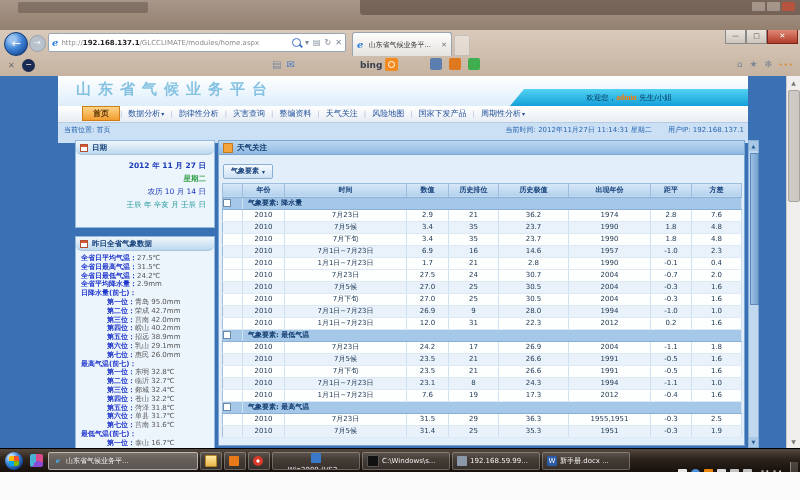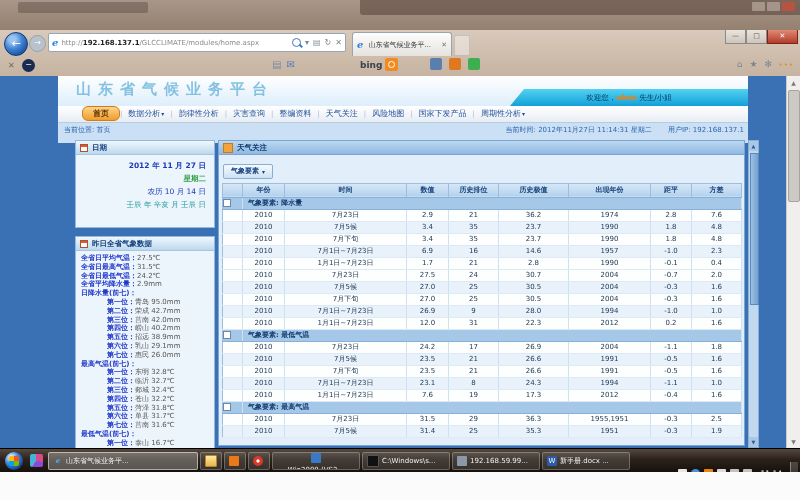--- a/index.html
+++ b/index.html
@@ -67,36 +67,36 @@
   .welcome{position:absolute;right:0;top:13px;width:238px;height:17px;
     background:linear-gradient(180deg,#53d2f2,#13a0d8);
     clip-path:polygon(14px 0,100% 0,100% 100%,0 100%);
     font-size:7.5px;color:#04385f;text-align:center;line-height:17px;}
   .welcome b{color:#ff7a00;font-family:Liberation Serif, serif;}
   .navbar{position:absolute;left:0;top:30px;width:690px;height:16px;
     background:linear-gradient(180deg,#ffffff,#e7edf4);border-bottom:1px solid #b8cce0;
     font-size:8px;line-height:16px;white-space:nowrap;}
   .nav-item{color:#1d4e9a;padding:0 6px;cursor:default;}
   .nav-item.active{display:inline-block;margin-left:24px;padding:0 10px;height:13px;line-height:13px;
-    border-radius:6px;background:linear-gradient(#ffd488,#f09c2e);border:1px solid #cf7d18;
+    border-radius:0;background:linear-gradient(#ffd488,#f09c2e);border:1px solid #cf7d18;
     color:#5a2f00;font-weight:bold;}
   .nav-sep{color:#a8bcd4;font-size:7px;}
   .nav-arrow{font-size:6px;color:#1d4e9a;margin-left:1px;}
   .crumb{position:absolute;left:0;top:47px;width:690px;height:20px;background:#cbe0f4;
     font-size:7px;color:#2a66b0;line-height:14px;}
   .crumb-left{position:absolute;left:6px;}
   .crumb-right{position:absolute;right:4px;}
   .crumb-right span{margin-left:14px;text-align:center;}
 
   
   .sidebar{position:absolute;left:17px;top:64px;width:140px;height:308px;overflow:hidden;}
   .spanel{border:1px solid #93b9dc;background:#edf5fc;margin-bottom:8px;}
   .sp-header{height:13px;background:linear-gradient(180deg,#f0f7fd,#bcd8ee);
     border-bottom:1px solid #a8c6e2;display:flex;align-items:center;padding:0 4px;
-    font-size:7.5px;font-weight:bold;color:#17427c;}
+    font-size:7.5px;font-weight:bold;color:#17427c;border-radius:6px;}
   .sp-ico{width:8px;height:8px;margin-right:4px;background:#fff;border:1px solid #b05030;position:relative;box-sizing:border-box;}
   .sp-ico:before{content:"";position:absolute;left:0;top:0;right:0;height:2px;background:#d85a32;}
   .date-body{padding:4px 8px 16px 4px;text-align:right;font-size:7.5px;line-height:13px;}
   .d-main{color:#1c39bb;font-weight:bold;}
   .d-week{color:#2f9e44;font-weight:bold;}
   .d-lunar{color:#1c39bb;}
   .d-ganzhi{color:#2a9d9d;}
   .wx-body{padding:3px 2px 3px 5px;font-size:7px;line-height:8.8px;white-space:nowrap;}
   .stat-label{color:#2238cc;font-weight:bold;}
   .stat-value{color:#555;}

